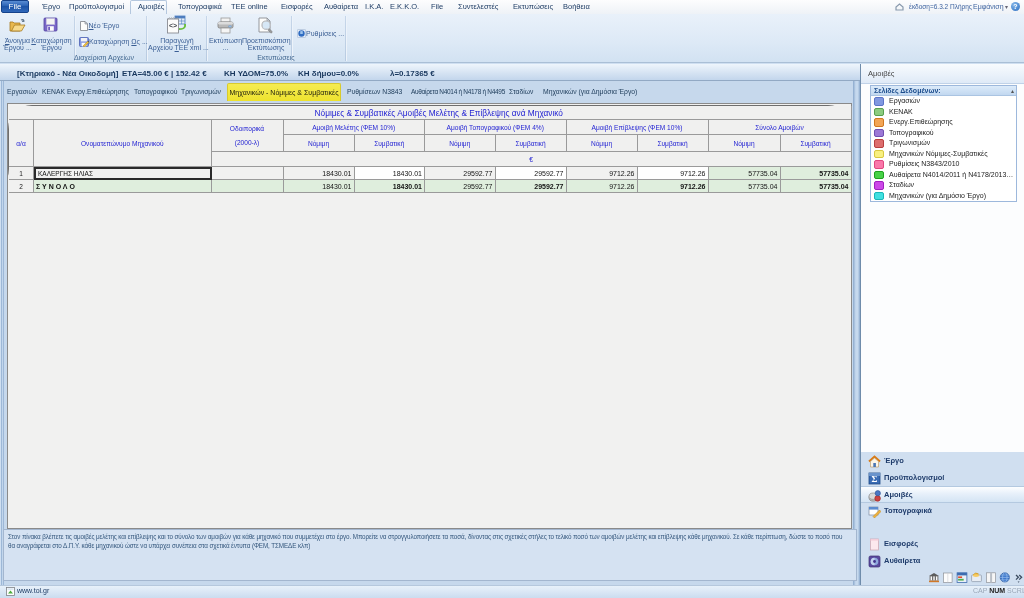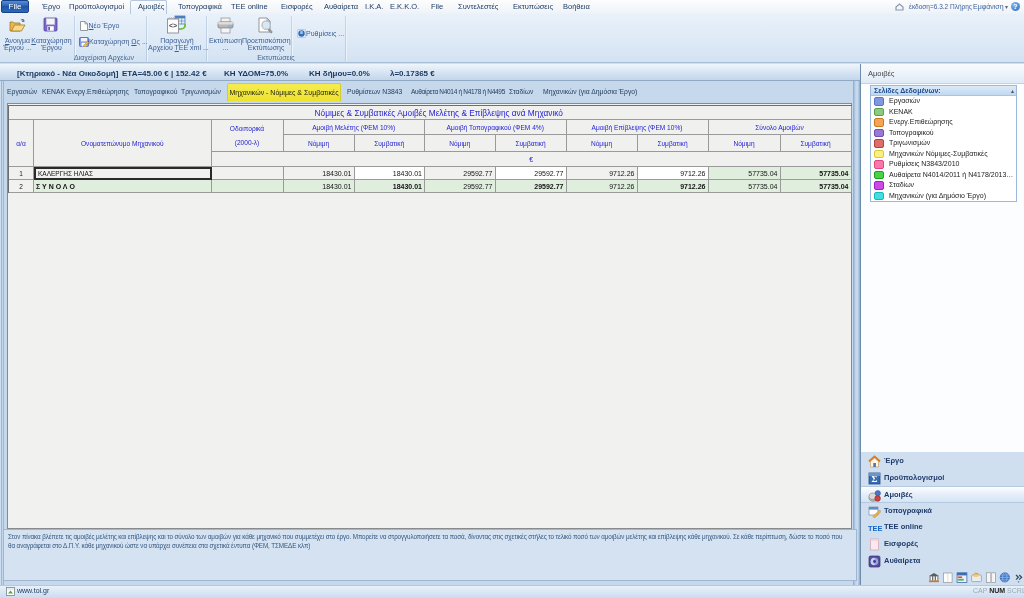--- a/index.html
+++ b/index.html
@@ -25,21 +25,21 @@
   
   #infobar{left:0;top:64px;width:860px;height:17px;background:linear-gradient(#eef5fc,#d4e2f2 60%,#c3d6ec);border-bottom:1px solid #92a9c4;box-sizing:border-box;}
   .info{top:69px;font-size:8px;font-weight:bold;color:#17365d;white-space:nowrap;}
   
   #content{left:4px;top:81px;width:856px;height:504px;background:#c6d8ec;}
   #lborder{left:1px;top:81px;width:3px;height:504px;background:linear-gradient(90deg,#8aa8cc,#c2d6ec,#8aa8cc);}
   .stab{top:82px;height:18px;line-height:19px;font-size:6.8px;color:#23415f;white-space:nowrap;}
   #ytab{left:227px;top:83px;width:114px;height:18px;background:linear-gradient(#f5ec52,#eee22e);border:1px solid #d8ca2e;border-bottom:none;border-radius:2px 2px 0 0;box-sizing:border-box;color:#20200f;text-align:center;line-height:17px;font-size:7px;}
   #gridpanel{left:7px;top:103px;width:845px;height:426px;border:1px solid #8a8a8a;background:#f1f1f0;box-sizing:border-box;}
   
-  #tbl{border-collapse:separate;border-spacing:0;table-layout:fixed;border-top:1px solid #6e6e6e;border-left:1px solid #6e6e6e;}
+  #tbl{border-collapse:separate;border-spacing:0;table-layout:fixed;border-top:1px solid #6e6e6e;border-left:1px solid #6e6e6e;border-radius:24px;}
   #tbl td{border-right:1px solid #9a9a9a;border-bottom:1px solid #9a9a9a;padding:0 2px;overflow:hidden;white-space:nowrap;box-sizing:border-box;}
   #tbl .hd{background:#f0f0ef;color:#2323d3;text-align:center;font-size:6.6px;padding:0 1px;}
   #tbl .num{text-align:right;font-size:7px;color:#141414;}
   
   #hint{left:3px;top:529px;width:854px;height:52px;background:#d5e2f2;border:1px solid #a3b6cf;box-sizing:border-box;color:#33567c;font-size:6.3px;letter-spacing:-0.1px;padding:3px 4px;line-height:8.5px;}
   
   #sidebar{left:860px;top:64px;width:164px;height:521px;background:#d0dff0;border-left:1px solid #6f8cab;box-sizing:border-box;}
   #sbheader{left:861px;top:64px;width:163px;height:20px;background:linear-gradient(#f8fbfe,#dfeaf7);border-bottom:1px solid #c0d2e8;box-sizing:border-box;font-size:7.5px;color:#444;line-height:19px;padding-left:7px;}
   #sbwhite{left:861px;top:84px;width:163px;height:368px;background:#fcfdfe;}
   #listbox{left:870px;top:85px;width:147px;height:117px;border:1px solid #9db8dc;box-sizing:border-box;background:#fff;}
@@ -152,21 +152,21 @@
     <rect x="0.4" y="0.4" width="8.2" height="8.2" rx="1" fill="#e8eef8" stroke="#9ab0cc" stroke-width="0.6"></rect>
     <circle cx="4.5" cy="4.5" r="3.2" fill="#2f6cc2"></circle>
     <path d="M3 2.5 q1.5 -0.8 3 0 q-0.6 1.2 0 2 q-1.5 1 -3 0 q0.6 -1.2 0 -2Z" fill="#9ec4ec"></path>
   </svg>
   <div class="abs sbtn" style="left:306px;top:30px;">Ρυθμίσεις ...</div>
 
   <div class="abs" id="infobar"></div>
   <div class="abs info" style="left:17px;">[Κτηριακό - Νέα Οικοδομή]</div>
   <div class="abs info" style="left:122px;">ΕΤΑ=45.00 € | 152.42 €</div>
   <div class="abs info" style="left:224px;text-align:right;">ΚΗ ΥΔΟΜ=75.0%</div>
-  <div class="abs info" style="left:309px;">ΚΗ δήμου=0.0%</div>
+  <div class="abs info" style="left:298px;">ΚΗ δήμου=0.0%</div>
   <div class="abs info" style="left:390px;">λ=0.17365 €</div>
 
   <div class="abs" id="content"></div>
   <div class="abs" id="lborder"></div>
   <div class="abs" style="left:853px;top:81px;width:7px;height:504px;background:linear-gradient(90deg,#8aa8cc,#c6d9ee 40%,#c6d9ee 70%,#8aa8cc);"></div>
   <div class="abs stab" style="left:7px;">Εργασιών</div>
   <div class="abs stab" style="left:42px;">ΚΕΝΑΚ</div>
   <div class="abs stab" style="left:67px;">Ενεργ.Επιθεώρησης</div>
   <div class="abs stab" style="left:134px;">Τοπογραφικού</div>
   <div class="abs stab" style="left:181px;">Τριγωνισμών</div>
@@ -325,26 +325,20 @@
       <span class="tx">Αμοιβές</span>
     </div>
   <div class="abs nav" style="top:502.8px;">
       <svg class="ic" viewBox="0 0 13 13">
         <rect x="1" y="2" width="9" height="8" fill="#ffffff" stroke="#7e8ba0" stroke-width="0.7"></rect>
         <rect x="1" y="2" width="9" height="2.6" fill="#5b8bd0"></rect>
         <path d="M5 11.5 L11.5 5 L13 6.5 L6.5 13 Z" fill="#f0b23e" stroke="#bb8414" stroke-width="0.5"></path>
       </svg>
       <span class="tx">Τοπογραφικά</span>
     </div>
-  <div class="abs nav" style="top:519.4px;">
-      <svg class="ic" style="width:15px;overflow:visible;" viewBox="0 0 15 13">
-        <text x="0" y="9.6" font-size="7.4" font-weight="bold" fill="#1565c8" font-family="Liberation Sans">TEE</text>
-      </svg>
-      <span class="tx">TEE online</span>
-    </div>
   <div class="abs nav" style="top:536px;">
       <svg class="ic" viewBox="0 0 13 13">
         <rect x="2.5" y="1" width="8" height="11" fill="#fce8ee" stroke="#c9a3b0" stroke-width="0.7"></rect>
         <rect x="2.5" y="1" width="8" height="1.6" fill="#f3cdd9"></rect>
       </svg>
       <span class="tx">Εισφορές</span>
     </div>
   <div class="abs nav" style="top:552.6px;">
       <svg class="ic" viewBox="0 0 13 13">
         <rect x="1" y="1" width="11" height="11" rx="1.5" fill="#5a4a9e" stroke="#3c2f74" stroke-width="0.7"></rect>

